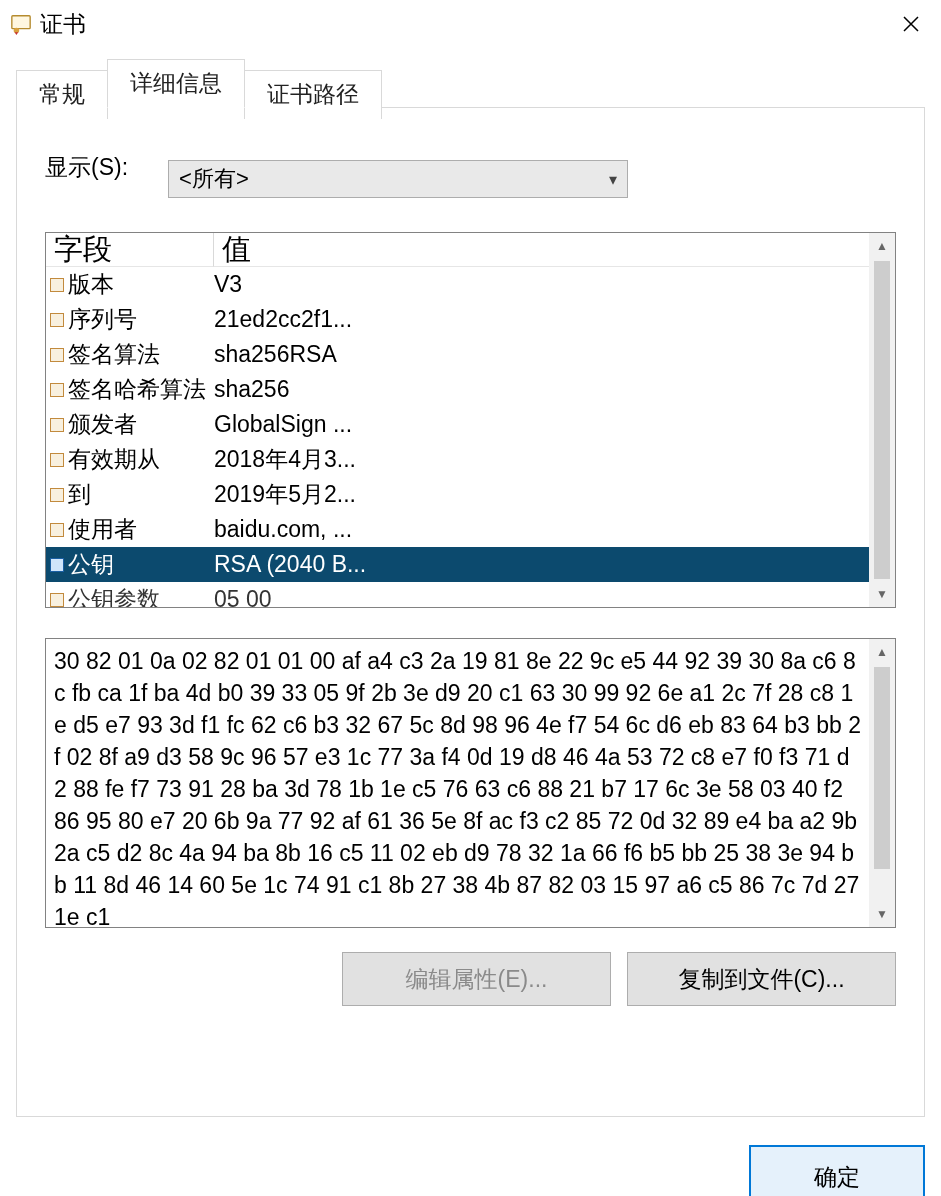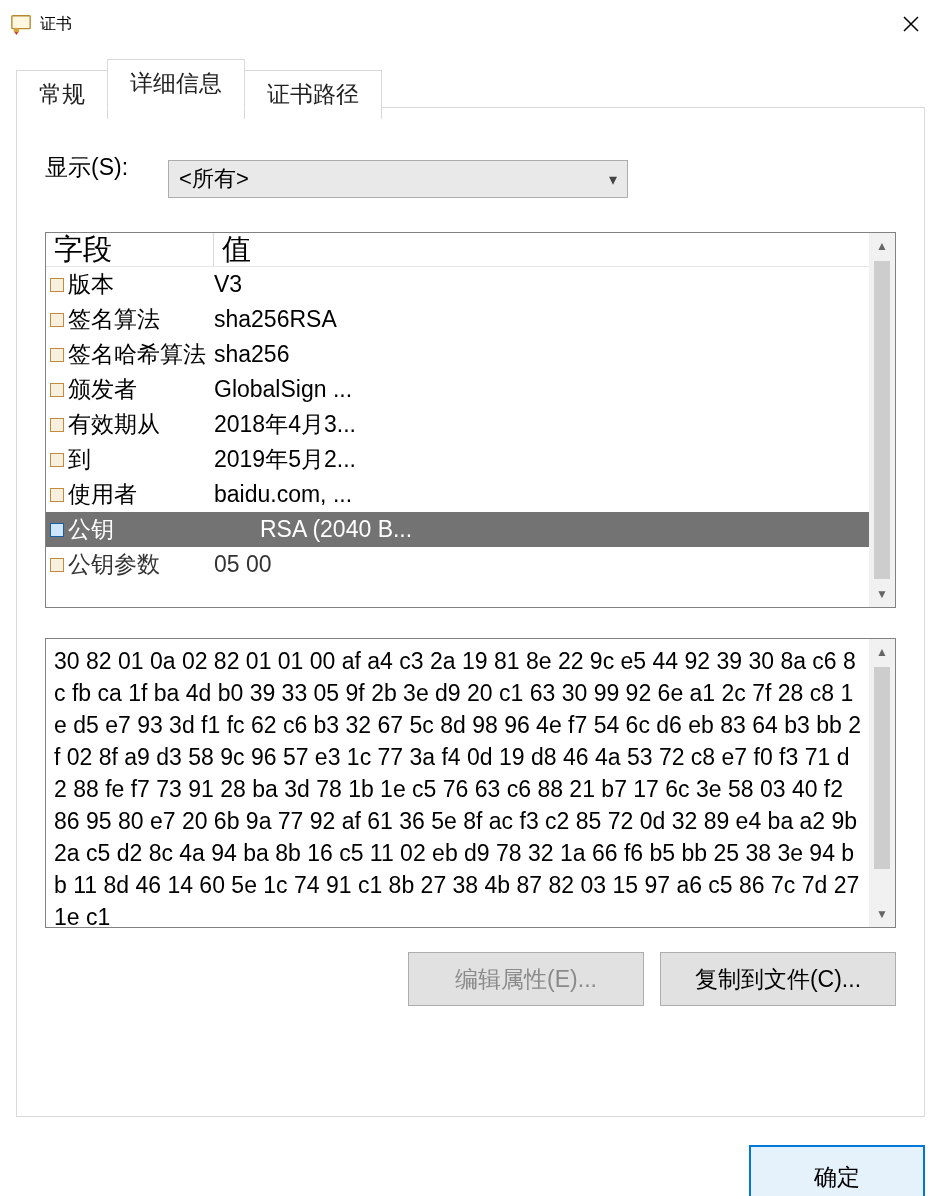--- a/index.html
+++ b/index.html
@@ -15,21 +15,21 @@
   }
   .titlebar {
     display: flex;
     align-items: center;
     height: 48px;
     padding: 0 10px;
     justify-content: space-between;
   }
   .titlebar-left { display: flex; align-items: center; gap: 8px; }
   .cert-icon { width: 22px; height: 22px; }
-  .title-text { font-size: 16px; }
+  .title-text { font-size: 23px; }
   .close-btn {
     width: 48px;
     height: 40px;
     display: flex;
     align-items: center;
     justify-content: center;
     font-size: 24px;
     margin-right: -4px;
   }
   .client {
@@ -119,21 +119,21 @@
     height: calc(100% - 34px);
     overflow: hidden;
   }
   .row {
     display: flex;
     align-items: center;
     height: 35px;
     padding-left: 4px;
     font-size: 23px;
   }
-  .row.selected { background: #737373; color: #fff; gap: 46px; }
+  .row.selected { background: #0c4a6e; color: #fff; }
   .row .c1 { width: 164px; display: flex; align-items: center; gap: 4px; overflow: hidden; white-space: nowrap; }
   .row .c2 { flex: 1; white-space: nowrap; overflow: hidden; text-overflow: ellipsis; }
   .field-icon {
     width: 14px; height: 14px; flex: 0 0 14px;
     border: 1px solid #c28a3d;
     background: #f8f0df;
     display: inline-block;
   }
   .row.selected .field-icon { border-color: #1a5fa3; background: #cfe5fb; }
   .row.partial { color: #333; }
@@ -174,21 +174,21 @@
   }
 
   .btn-row {
     display: flex;
     justify-content: flex-end;
     gap: 16px;
     margin-top: 24px;
   }
   .btn {
     height: 54px;
-    width: 236px;
+    width: 269px;
     border: 1px solid #adadad;
     background: #e1e1e1;
     display: flex;
     align-items: center;
     justify-content: center;
     font-size: 23px;
   }
   .btn.disabled { color: #8a8a8a; }
   .bottom-row {
     display: flex;
@@ -249,20 +249,27 @@
             <div class="row">
               <span class="c1">
                 <span class="field-icon"></span>
                 <span>版本</span>
               </span>
               <span class="c2">V3</span>
             </div>
             <div class="row">
               <span class="c1">
                 <span class="field-icon"></span>
+                <span>序列号</span>
+              </span>
+              <span class="c2">21ed2cc2f1...</span>
+            </div>
+            <div class="row">
+              <span class="c1">
+                <span class="field-icon"></span>
                 <span>签名算法</span>
               </span>
               <span class="c2">sha256RSA</span>
             </div>
             <div class="row">
               <span class="c1">
                 <span class="field-icon"></span>
                 <span>签名哈希算法</span>
               </span>
               <span class="c2">sha256</span>

